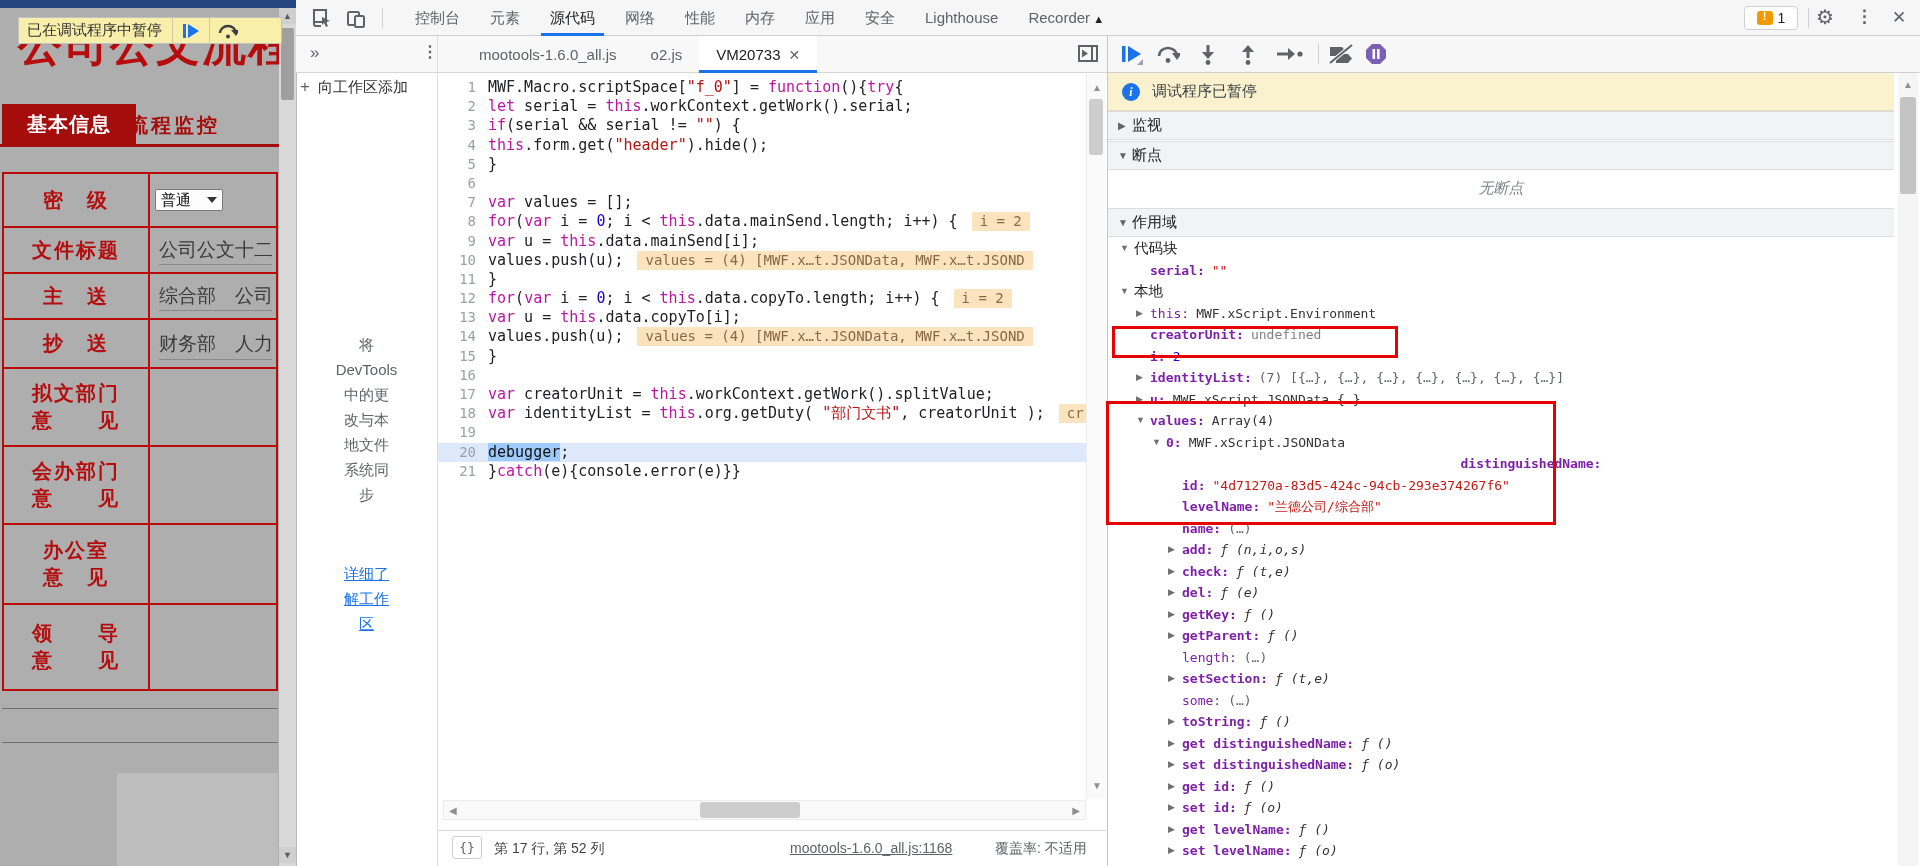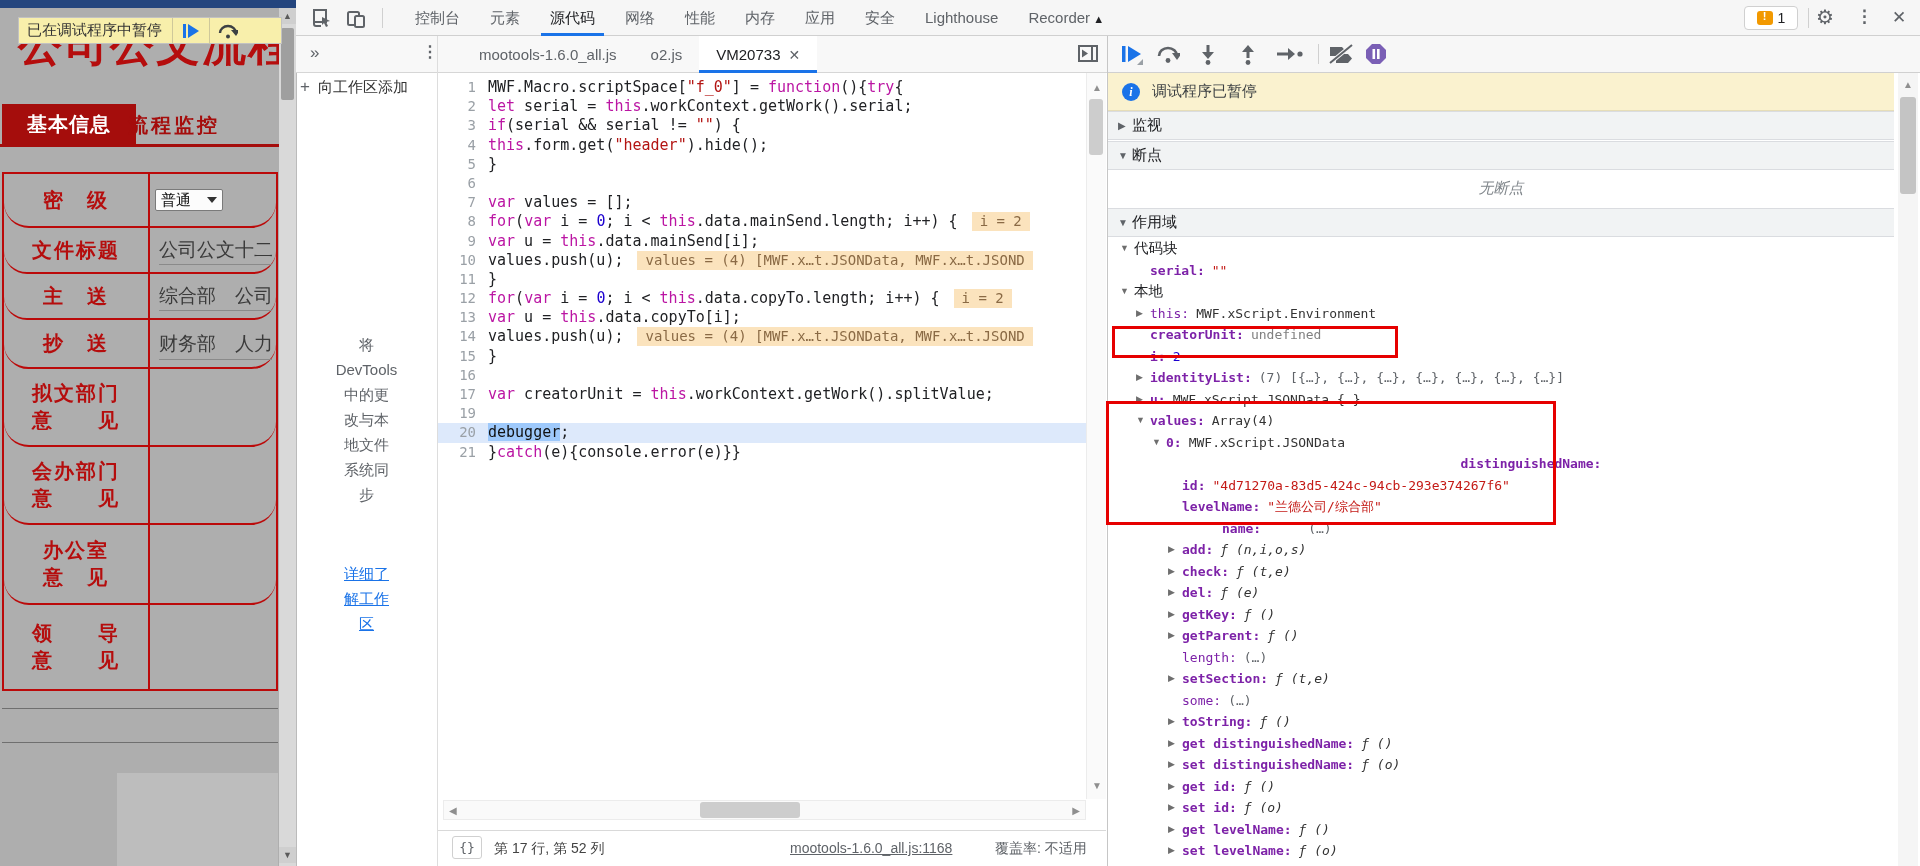--- a/index.html
+++ b/index.html
@@ -22,21 +22,21 @@
   .vsep { width:1px; height:26px; background:#cfc89a; }
   .banner-btn { width:36px; height:26px; display:flex; align-items:center; justify-content:center; }
   #page-tab-active { left:2px; top:104px; width:134px; height:40px; background:#a50d0c; color:#fff;
     font-family:"Liberation Serif", serif; font-weight:bold; font-size:20px;
     display:flex; align-items:center; justify-content:center; letter-spacing:1px; }
   #page-tab-2 { left:128px; top:112px; color:#a50d0c; font-family:"Liberation Serif", serif;
     font-weight:bold; font-size:20px; letter-spacing:3px; }
   #page-tab-underline { left:0; top:144px; width:279px; height:3px; background:#a50d0c; }
 
   #doc-table { left:2px; top:172px; width:276px; border:2px solid #bb0a0a; }
-  .trow { display:flex; border-bottom:2px solid #bb0a0a;border-radius:25px; }
+  .trow { display:flex; border-bottom:2px solid #bb0a0a; }
   .trow:last-child { border-bottom:none; }
   .tlabel { width:146px; border-right:2px solid #bb0a0a; color:#b50d0d;
     font-family:"Liberation Serif", serif; font-weight:bold; font-size:20px;
     display:flex; flex-direction:column; align-items:center; justify-content:center; letter-spacing:2px; }
   .tvalue { flex:1; position:relative; display:flex; align-items:center; overflow:hidden; }
   .tvalue .val { font-family:"Liberation Serif", serif; font-size:19px; color:#3a3a3a;
     margin-left:9px; white-space:nowrap; }
   .field-line { position:absolute; left:9px; right:4px; bottom:7px; height:1px; background:#8a8a8a; }
   #sec-select { margin-left:5px; width:68px; height:22px; background:#fcfcfc; border:1px solid #7a7a7a;
     border-radius:2px; display:flex; align-items:center; justify-content:space-between; padding:0 5px; }
@@ -398,20 +398,25 @@
       </div>
       <div class="code-row">
         <span class="gutter">16</span>
         <span class="ctext"></span>
       </div>
       <div class="code-row">
         <span class="gutter">17</span>
         <span class="ctext"><span class="tok-kw">var</span> creatorUnit = <span class="tok-this">this</span>.workContext.getWork().splitValue;</span>
       </div>
       <div class="code-row">
+        <span class="gutter">18</span>
+        <span class="ctext"><span class="tok-kw">var</span> identityList = <span class="tok-this">this</span>.org.getDuty( <span class="tok-str">"部门文书"</span>, creatorUnit );</span>
+        <span class="badge">cr</span>
+      </div>
+      <div class="code-row">
         <span class="gutter">19</span>
         <span class="ctext"></span>
       </div>
       <div class="code-row exec">
         <span class="gutter">20</span>
         <span class="ctext"><span class="exec-token">debugger</span>;</span>
       </div>
       <div class="code-row">
         <span class="gutter">21</span>
         <span class="ctext">}<span class="tok-kw">catch</span>(e){console.error(e)}}</span>
@@ -564,21 +569,21 @@
       <div class="srow" style="padding-left: 60px;">
         <span class="tri"></span>
         <span class="sname bold">id:</span>
         <span class="sval v-string">"4d71270a-83d5-424c-94cb-293e374267f6"</span>
       </div>
       <div class="srow" style="padding-left: 60px;">
         <span class="tri"></span>
         <span class="sname bold">levelName:</span>
         <span class="sval v-string">"兰德公司/综合部"</span>
       </div>
-      <div class="srow" style="padding-left: 60px; gap: 40px;">
+      <div class="srow" style="padding-left: 60px;">
         <span class="tri"></span>
         <span class="sname bold">name:</span>
         <span class="sval v-preview">(…)</span>
       </div>
       <div class="srow" style="padding-left: 60px;">
         <span class="tri">▶</span>
         <span class="sname bold">add:</span>
         <span class="sval v-fn">ƒ (n,i,o,s)</span>
       </div>
       <div class="srow" style="padding-left: 60px;">

